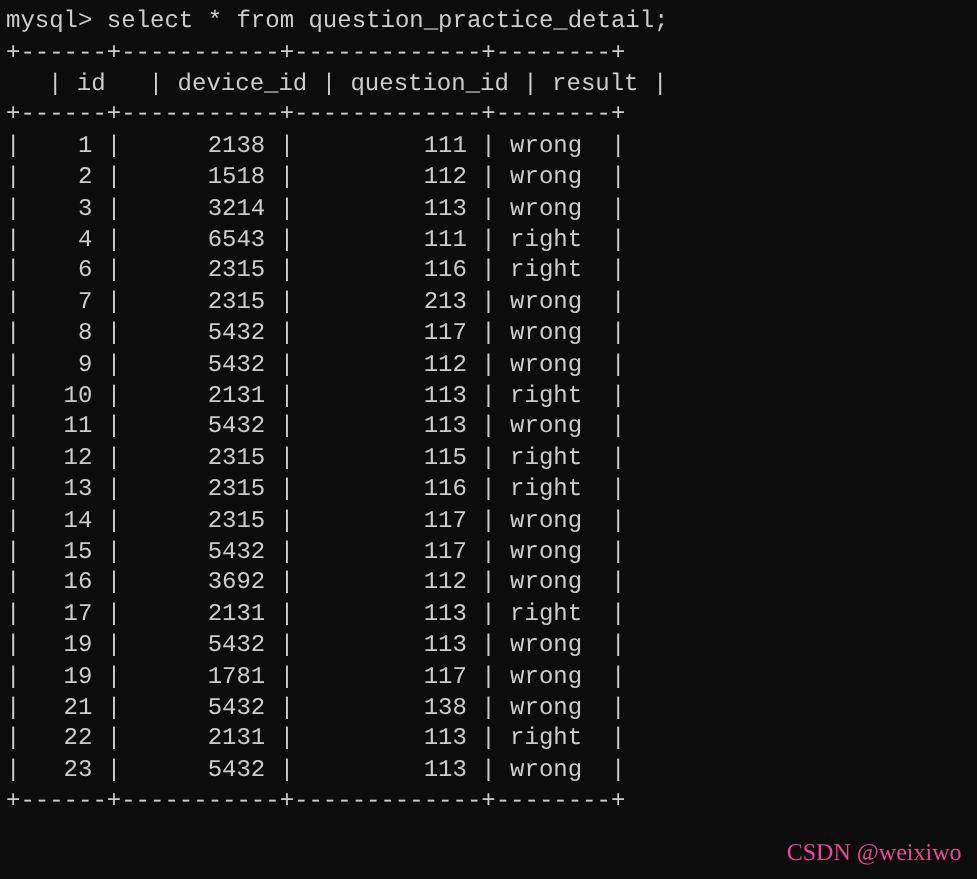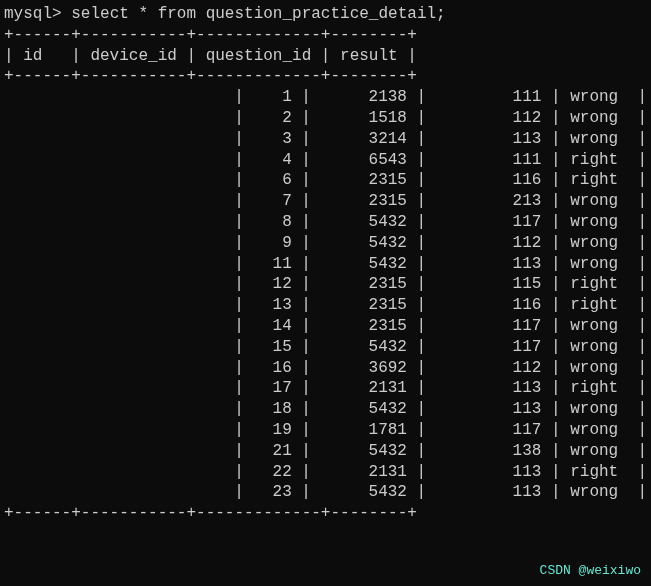--- a/index.html
+++ b/index.html
@@ -20,59 +20,60 @@
       position: relative;
     }
     .prompt {
       white-space: pre;
     }
     .divider {
       white-space: pre;
     }
     .header-row {
       white-space: pre;
+      margin-left: 28px;
     }
     .data-row {
       white-space: pre;
-      text-align: right;
     }
     .watermark {
       position: absolute;
       bottom: 6px;
       right: 10px;
-      color: #5eead4;
-      font-size: 13px;
-      font-family: Liberation Mono, monospace;
+      color: #ec4899;
+      font-size: 16px;
+      font-family: Liberation Serif, serif;
     }
   </style>
 </head>
 <body>
 
 <div class="terminal">
   <div class="prompt"><span>mysql&gt; </span><span>select * from question_practice_detail;</span></div>
   <div class="divider">+------+-----------+-------------+--------+</div>
   <div class="header-row">| id   | device_id | question_id | result |</div>
   <div class="divider">+------+-----------+-------------+--------+</div>
   <div id="rows">
       <div class="data-row">|    1 |      2138 |         111 | wrong  |</div>
       <div class="data-row">|    2 |      1518 |         112 | wrong  |</div>
       <div class="data-row">|    3 |      3214 |         113 | wrong  |</div>
       <div class="data-row">|    4 |      6543 |         111 | right  |</div>
       <div class="data-row">|    6 |      2315 |         116 | right  |</div>
       <div class="data-row">|    7 |      2315 |         213 | wrong  |</div>
       <div class="data-row">|    8 |      5432 |         117 | wrong  |</div>
       <div class="data-row">|    9 |      5432 |         112 | wrong  |</div>
+      <div class="data-row">|   10 |      2131 |         113 | right  |</div>
       <div class="data-row">|   11 |      5432 |         113 | wrong  |</div>
       <div class="data-row">|   12 |      2315 |         115 | right  |</div>
       <div class="data-row">|   13 |      2315 |         116 | right  |</div>
       <div class="data-row">|   14 |      2315 |         117 | wrong  |</div>
       <div class="data-row">|   15 |      5432 |         117 | wrong  |</div>
       <div class="data-row">|   16 |      3692 |         112 | wrong  |</div>
       <div class="data-row">|   17 |      2131 |         113 | right  |</div>
-      <div class="data-row">|   18 |      5432 |         113 | wrong  |</div>
+      <div class="data-row">|   19 |      5432 |         113 | wrong  |</div>
       <div class="data-row">|   19 |      1781 |         117 | wrong  |</div>
       <div class="data-row">|   21 |      5432 |         138 | wrong  |</div>
       <div class="data-row">|   22 |      2131 |         113 | right  |</div>
       <div class="data-row">|   23 |      5432 |         113 | wrong  |</div>
     </div>
   <div class="divider">+------+-----------+-------------+--------+</div>
 
 </div>
 <div class="watermark">CSDN @weixiwo</div>
 

